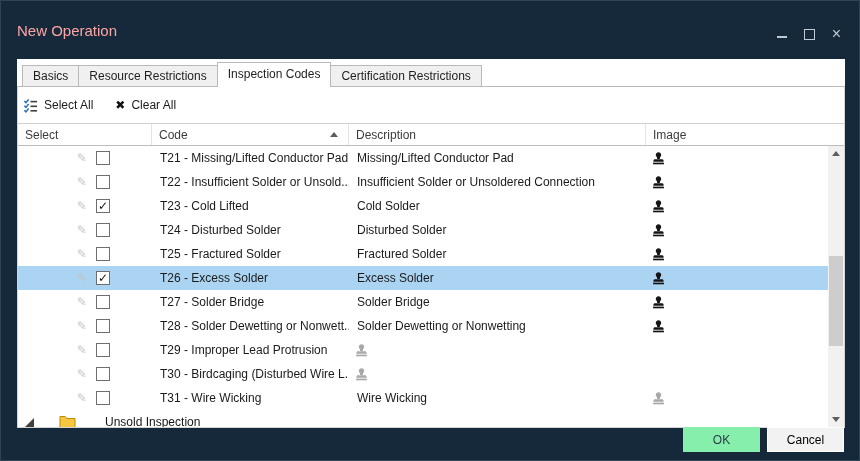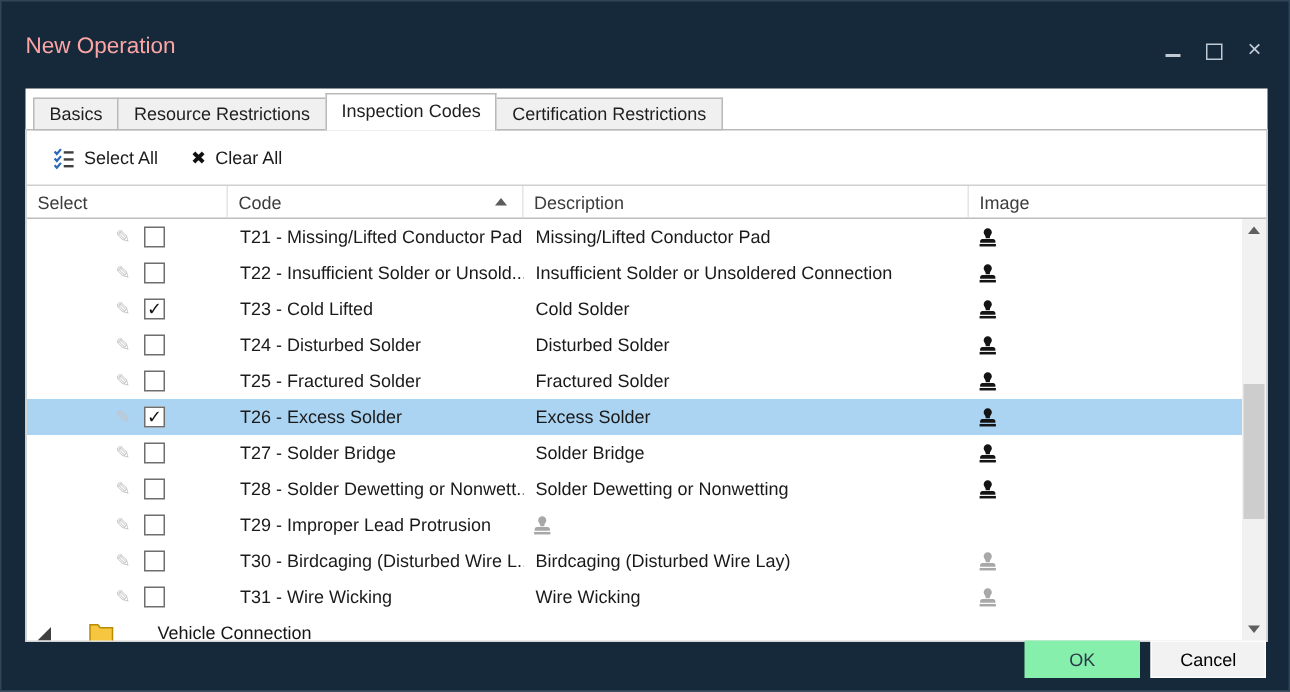--- a/index.html
+++ b/index.html
@@ -16,21 +16,21 @@
 
   
   .content { position:absolute; left:16px; top:58px; width:828px; height:369px; background:#fff; }
   .tabstrip { position:absolute; top:3px; left:5px; right:0; height:25px; display:flex; align-items:flex-end; z-index:5; }
   .tab { box-sizing:border-box; height:22px; line-height:20px; padding:0 10px; font-size:12px; color:#1e1e1e;
          background:#f0f0f0; border:1px solid #b9b9b9; margin-right:-1px; white-space:nowrap; }
   .tab.active { height:25px; line-height:23px; background:#fff; border-bottom:none; position:relative; z-index:6; }
   .tab-body { position:absolute; left:0; right:0; top:27px; bottom:0; border:1px solid #d4d4d4; border-top:1px solid #b9b9b9; background:#fff; }
 
   
-  .toolbar { height:36px; display:flex; align-items:center; padding-left:12px; gap:12px; }
+  .toolbar { height:36px; display:flex; align-items:center; padding-left:0; gap:12px; }
   .tool-btn { display:flex; align-items:center; gap:6px; font-size:12px; color:#1b1b1b; padding:3px 5px; cursor:default; }
   .icon-x { font-size:12px; color:#101010; font-weight:bold; }
 
   
   .grid { position:absolute; left:0; right:0; top:36px; bottom:0; border-top:1px solid #cfcfcf; }
   .grid-header { display:flex; height:22px; box-sizing:border-box; border-bottom:1px solid #bdbdbd; background:#fff; }
   .hcol { box-sizing:border-box; font-size:12px; color:#3c3c3c; padding:4px 0 0 7px; border-right:1px solid #e4e4e4; position:relative; }
   .hc-select { width:134px; }
   .hc-code { width:197px; }
   .hc-desc { width:297px; }
@@ -258,21 +258,20 @@
         <rect x="2.2" y="12.4" width="11.6" height="1.8"></rect>
       </svg>
     </div>
   </div>
             <div class="grid-row">
     <div class="c-select">
       <span class="pencil">✎</span>
       <span class="checkbox"></span>
     </div>
     <div class="c-code">T30 - Birdcaging (Disturbed Wire L...</div>
-    <div class="c-desc">Birdcaging (Disturbed Wire Lay)</div>
     <div class="c-image">
       <svg class="stamp disabled" width="15" height="15" viewBox="0 0 16 16">
         <path d="M8 1.2c-1.6 0-2.9 1.3-2.9 2.9 0 1 .55 1.7.95 2.3.3.45.45.8.45 1.3v.7h3v-.7c0-.5.15-.85.45-1.3.4-.6.95-1.3.95-2.3 0-1.6-1.3-2.9-2.9-2.9z"></path>
         <path d="M4.2 8.9h7.6c.9 0 1.6.7 1.6 1.6v1H2.6v-1c0-.9.7-1.6 1.6-1.6z"></path>
         <rect x="2.2" y="12.4" width="11.6" height="1.8"></rect>
       </svg>
     </div>
   </div>
             <div class="grid-row">
     <div class="c-select">
@@ -287,21 +286,21 @@
         <path d="M4.2 8.9h7.6c.9 0 1.6.7 1.6 1.6v1H2.6v-1c0-.9.7-1.6 1.6-1.6z"></path>
         <rect x="2.2" y="12.4" width="11.6" height="1.8"></rect>
       </svg>
     </div>
   </div>
             <div class="group-row">
             <div class="expander"></div>
             <svg class="folder" width="17" height="14" viewBox="0 0 17 14">
               <path d="M1 1.5h5.2l1.6 2H16v10H1z" fill="#f6c640" stroke="#b98c00" stroke-width="1"></path>
             </svg>
-            <span class="group-label">Vehicle Connection</span>
+            <span class="group-label">Unsold Inspection</span>
           </div>
         </div>
 
         <div class="vscroll">
           <div class="sb-btn">
             <div class="sb-up-arrow"></div>
           </div>
           <div class="sb-track">
             <div class="sb-thumb"></div>
           </div>

